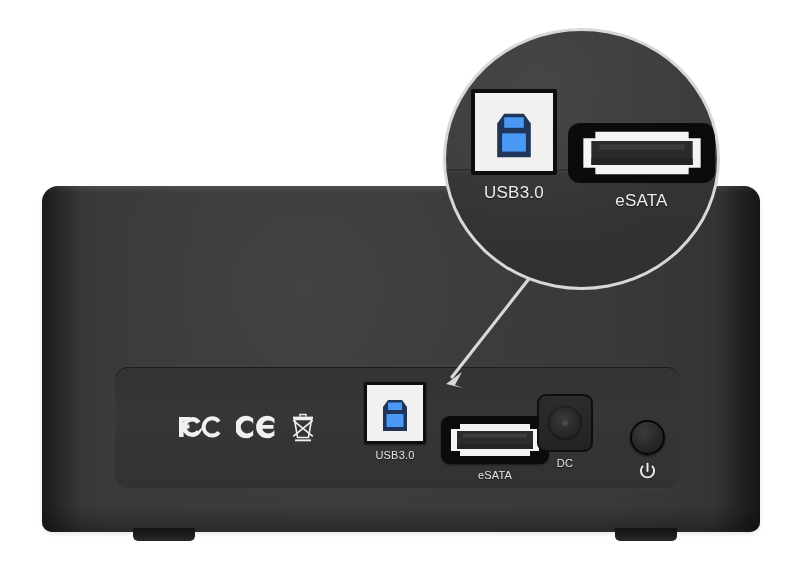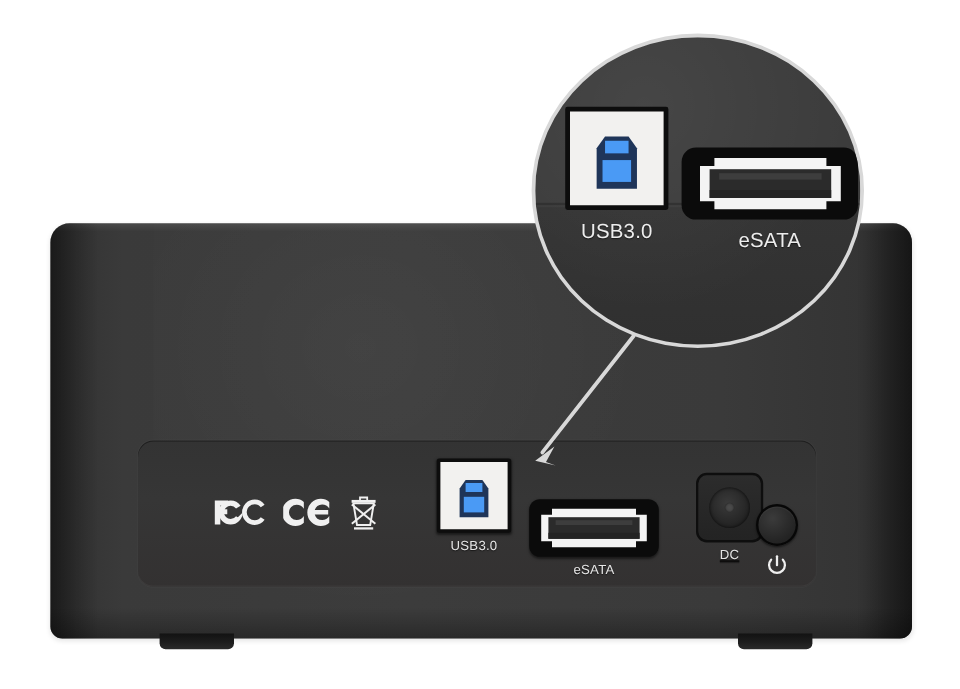--- a/index.html
+++ b/index.html
@@ -363,21 +363,21 @@
         <rect x="10" y="9" width="76" height="18" fill="#2b2b2b"></rect>
 
         <rect x="16" y="11.5" width="64" height="4" fill="#3d3d3d"></rect>
 
         <rect x="10" y="22" width="76" height="5" fill="#242424"></rect>
       </svg>
     </div>
     <div class="port-label">eSATA</div>
   </div>
 
-  <div class="port-slot" style="left:580px; top:394px;text-decoration:underline;">
+  <div class="port-slot" style="left:537px; top:394px;">
     <div class="dc-jack">
       <div class="dc-barrel">
         <div class="dc-pin"></div>
       </div>
     </div>
     <div class="port-label">DC</div>
   </div>
 
   <div class="pwr-wrap">
     <div class="pwr-btn"></div>

